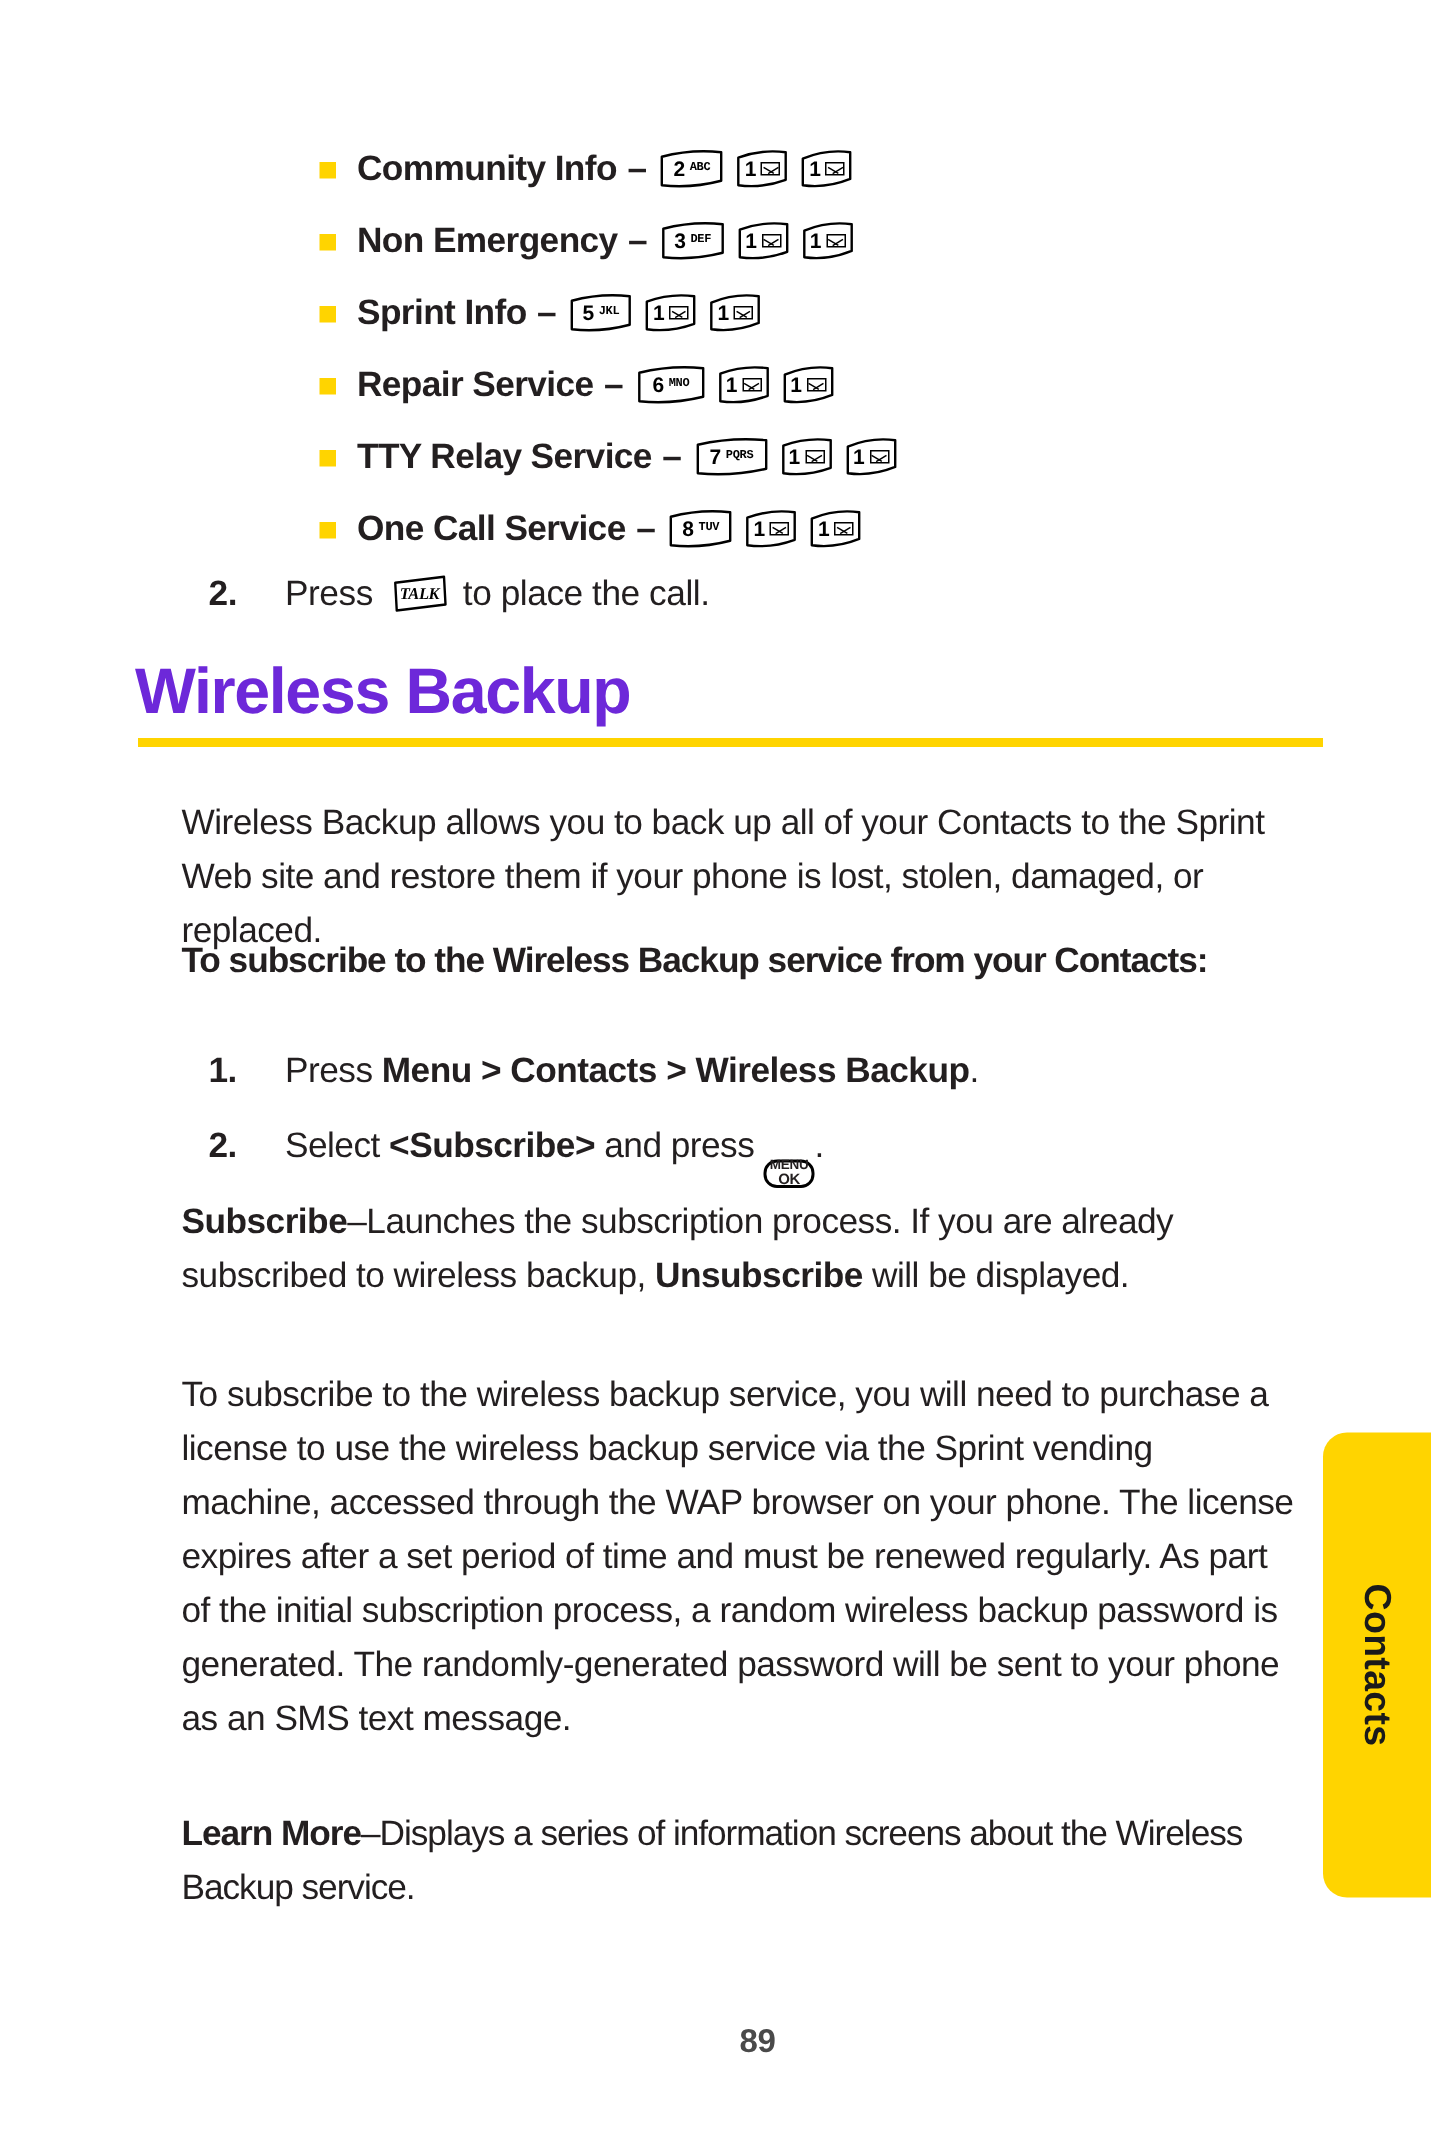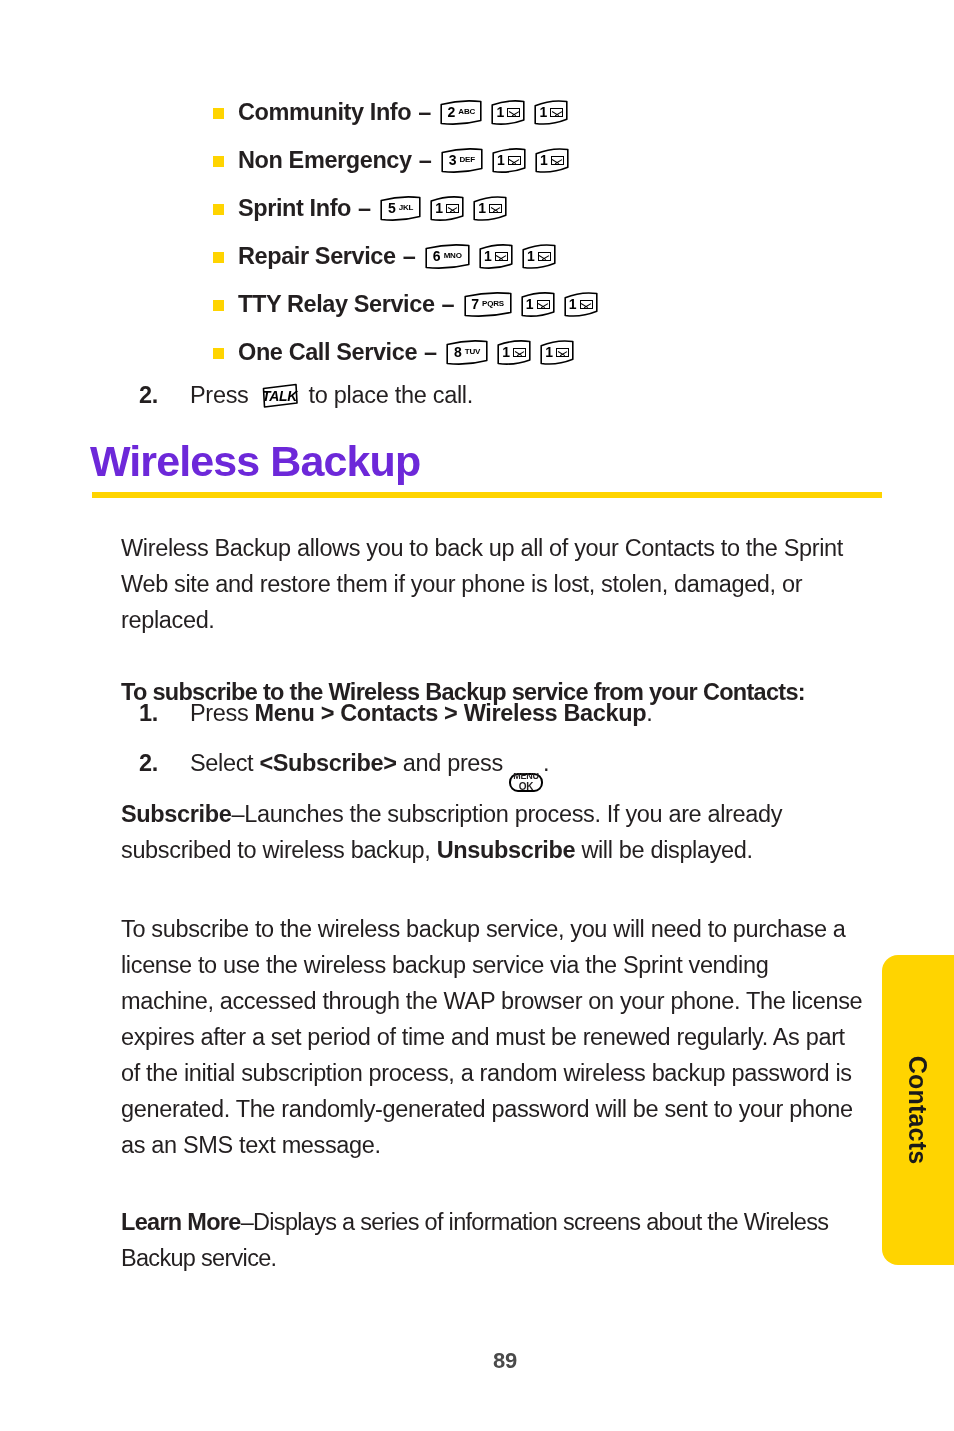--- a/index.html
+++ b/index.html
@@ -100,21 +100,21 @@
     pointer-events: none;
   }
   .kdigit {
     font-family: "Liberation Sans", sans-serif;
     font-weight: bold;
     font-size: 14px;
     line-height: 1;
     color: #000;
   }
   .kletters {
-    font-family: Liberation Sans, sans-serif;
+    font-family: Liberation Mono, monospace;
     font-weight: bold;
     font-size: 8px;
     line-height: 1;
     letter-spacing: -0.2px;
     color: #000;
   }
   .kenv {
     width: 13px;
     height: 9px;
     border: 1.3px solid #000;
@@ -128,24 +128,24 @@
     height: 1.2px;
     background: #000;
     top: 2.4px;
     left: 0.5px;
     transform-origin: left center;
   }
   .kenv:before { transform: rotate(31deg); }
   .kenv:after  { left: auto; right: 0.5px; transform-origin: right center; transform: rotate(-31deg); }
 
   .ktalk {
-    font-family: Liberation Sans, sans-serif;
+    font-family: Liberation Serif, serif;
     font-weight: bold;
     font-style: italic;
-    font-size: 14px;
+    font-size: 11px;
     letter-spacing: -0.3px;
     color: #000;
     text-align: right;
   }
 
   .key-menuok {
     width: 34px;
     height: 19px;
     border: 2px solid #000;
     border-radius: 9px;
@@ -464,21 +464,21 @@
     </span>
   </span>
   <span class="txt">to place the call.</span>
 </div>
 
 <div class="page-heading">Wireless Backup</div>
 <div class="heading-rule"></div>
 
 <div class="body-block" style="top:530px;">Wireless Backup allows you to back up all of your Contacts to the Sprint Web site and restore them if your phone is lost, stolen, damaged, or replaced.</div>
 
-<div class="body-block tight" style="top:674px;font-weight:bold;">To subscribe to the Wireless Backup service from your Contacts:</div>
+<div class="body-block tight" style="top:622px;font-weight:bold;">To subscribe to the Wireless Backup service from your Contacts:</div>
 
 <div class="ol-steps" style="top:688px;">
   <div class="ol-step">
     <span class="num">1.</span>
     <span><span>Press </span><b>Menu &gt; Contacts &gt; Wireless Backup</b><span>.</span></span>
   </div>
   <div class="ol-step">
     <span class="num">2.</span>
     <span><span>Select </span><b>&lt;Subscribe&gt;</b><span> and press </span><span class="key-menuok">
           <span class="m1">MENU</span>

